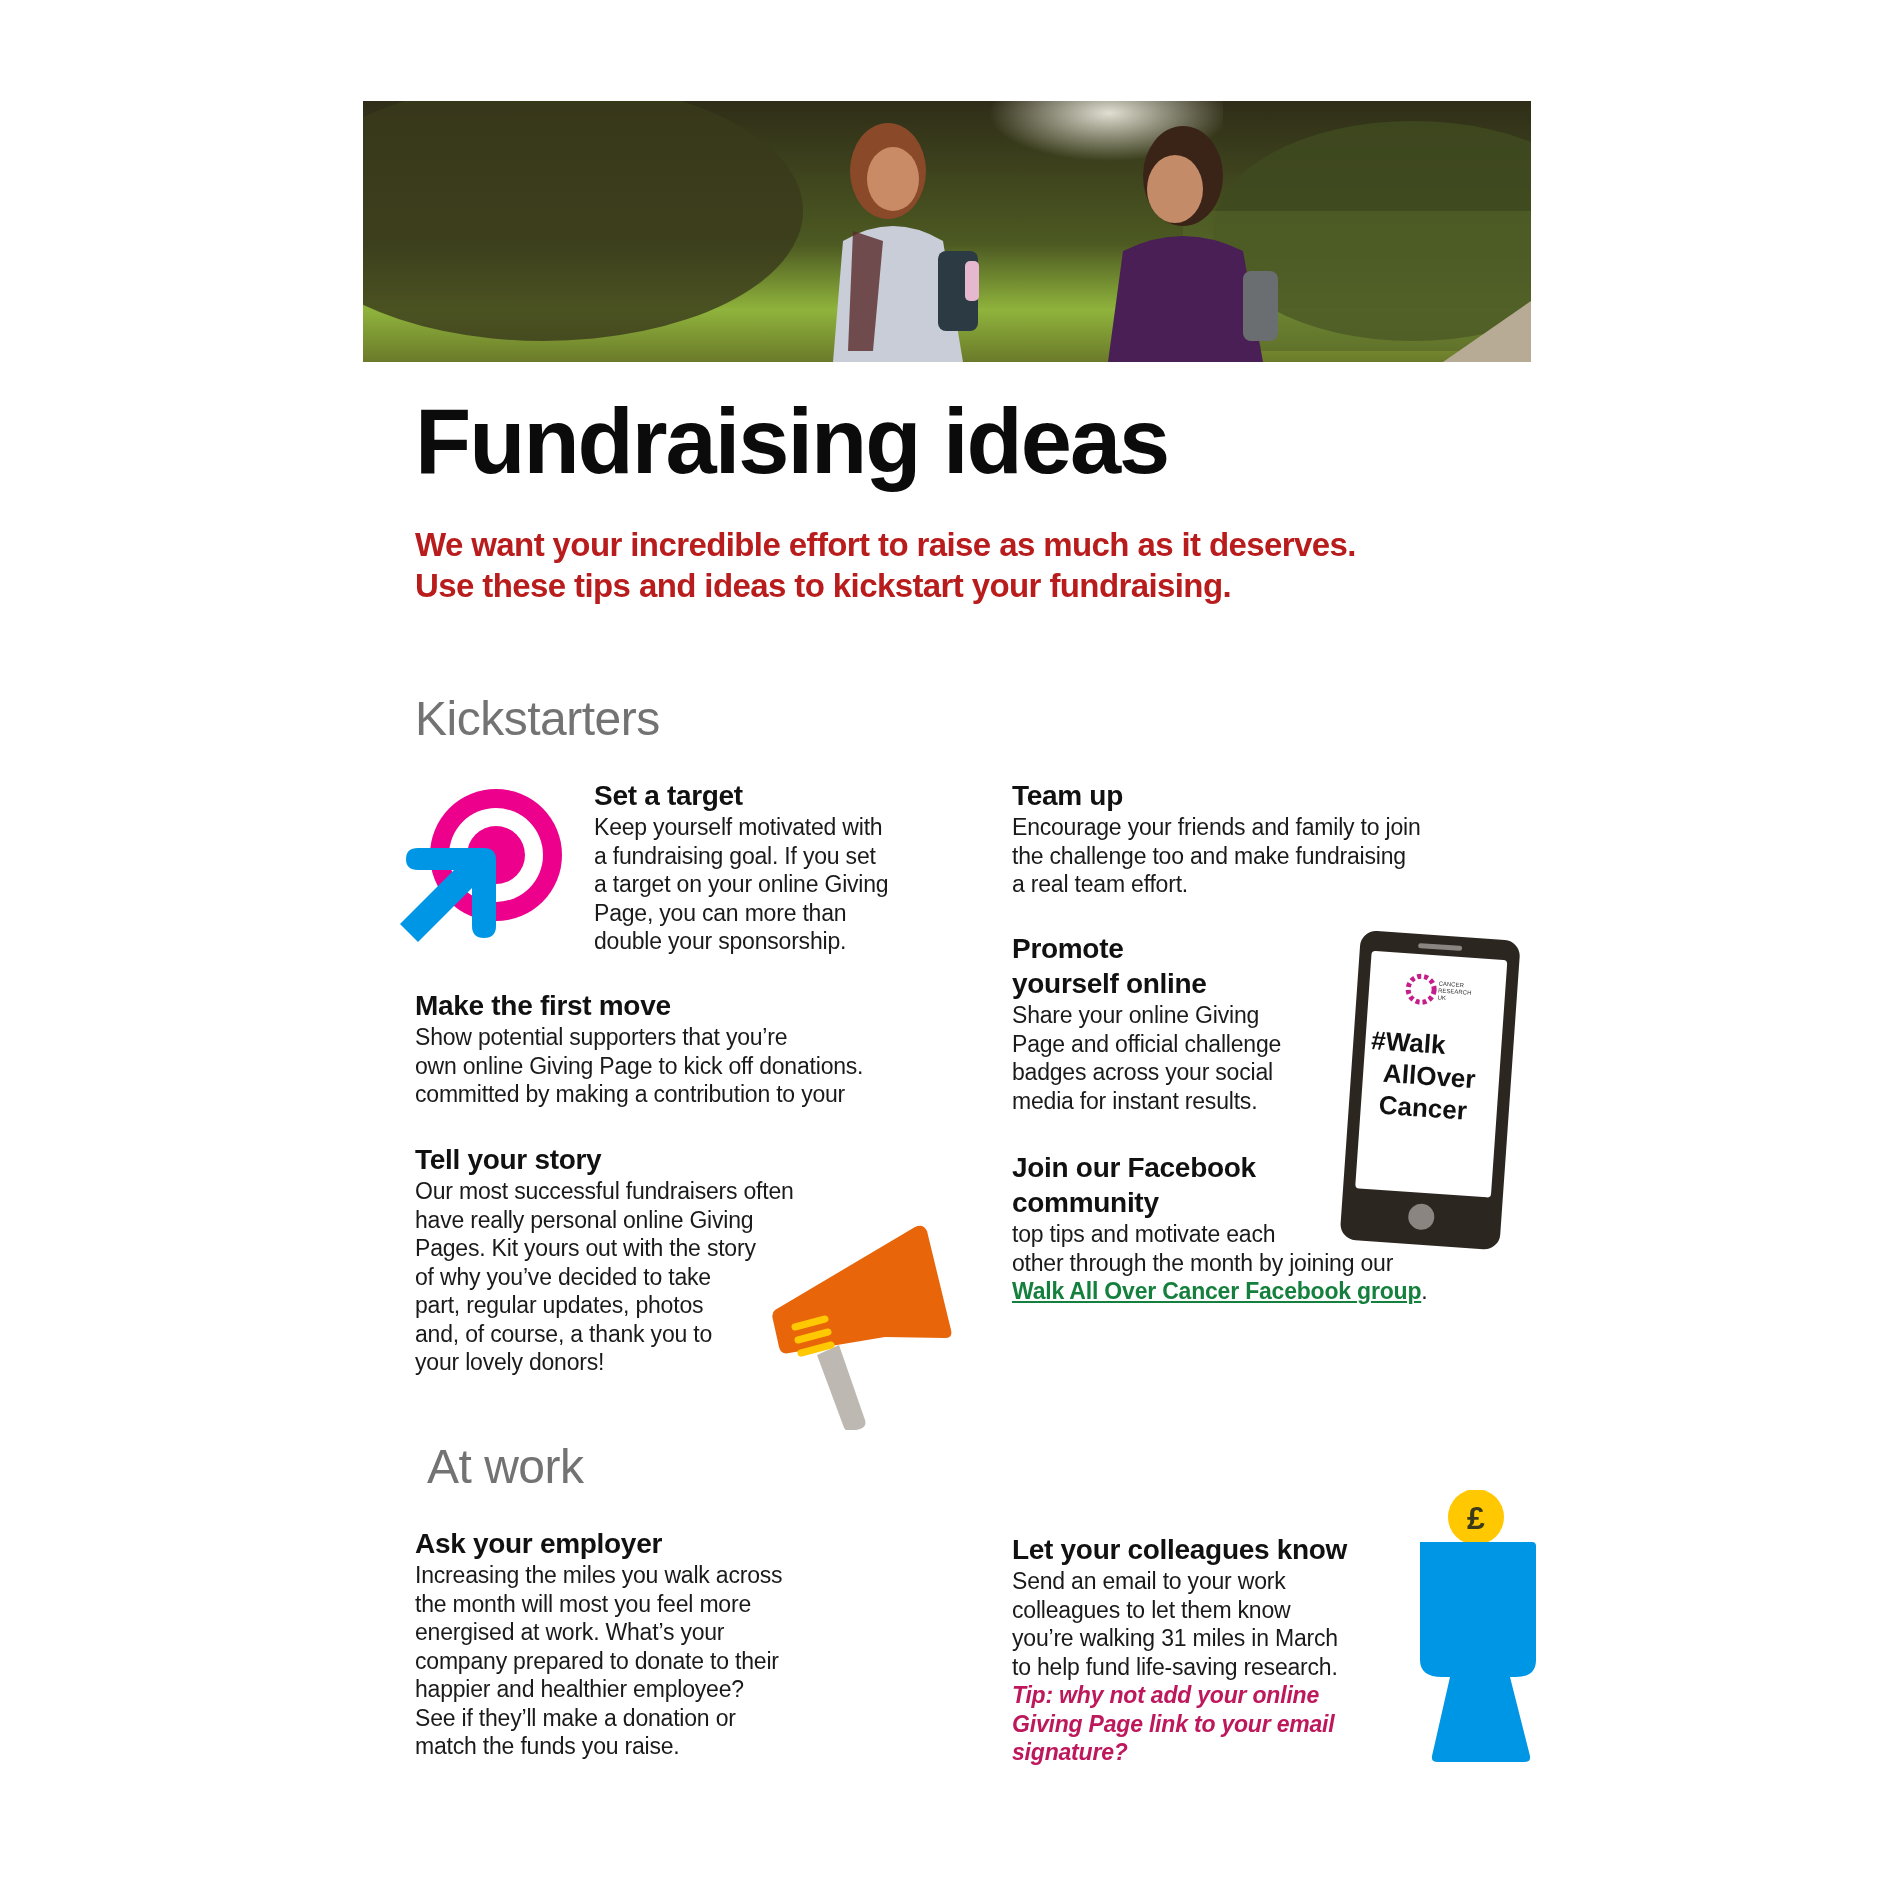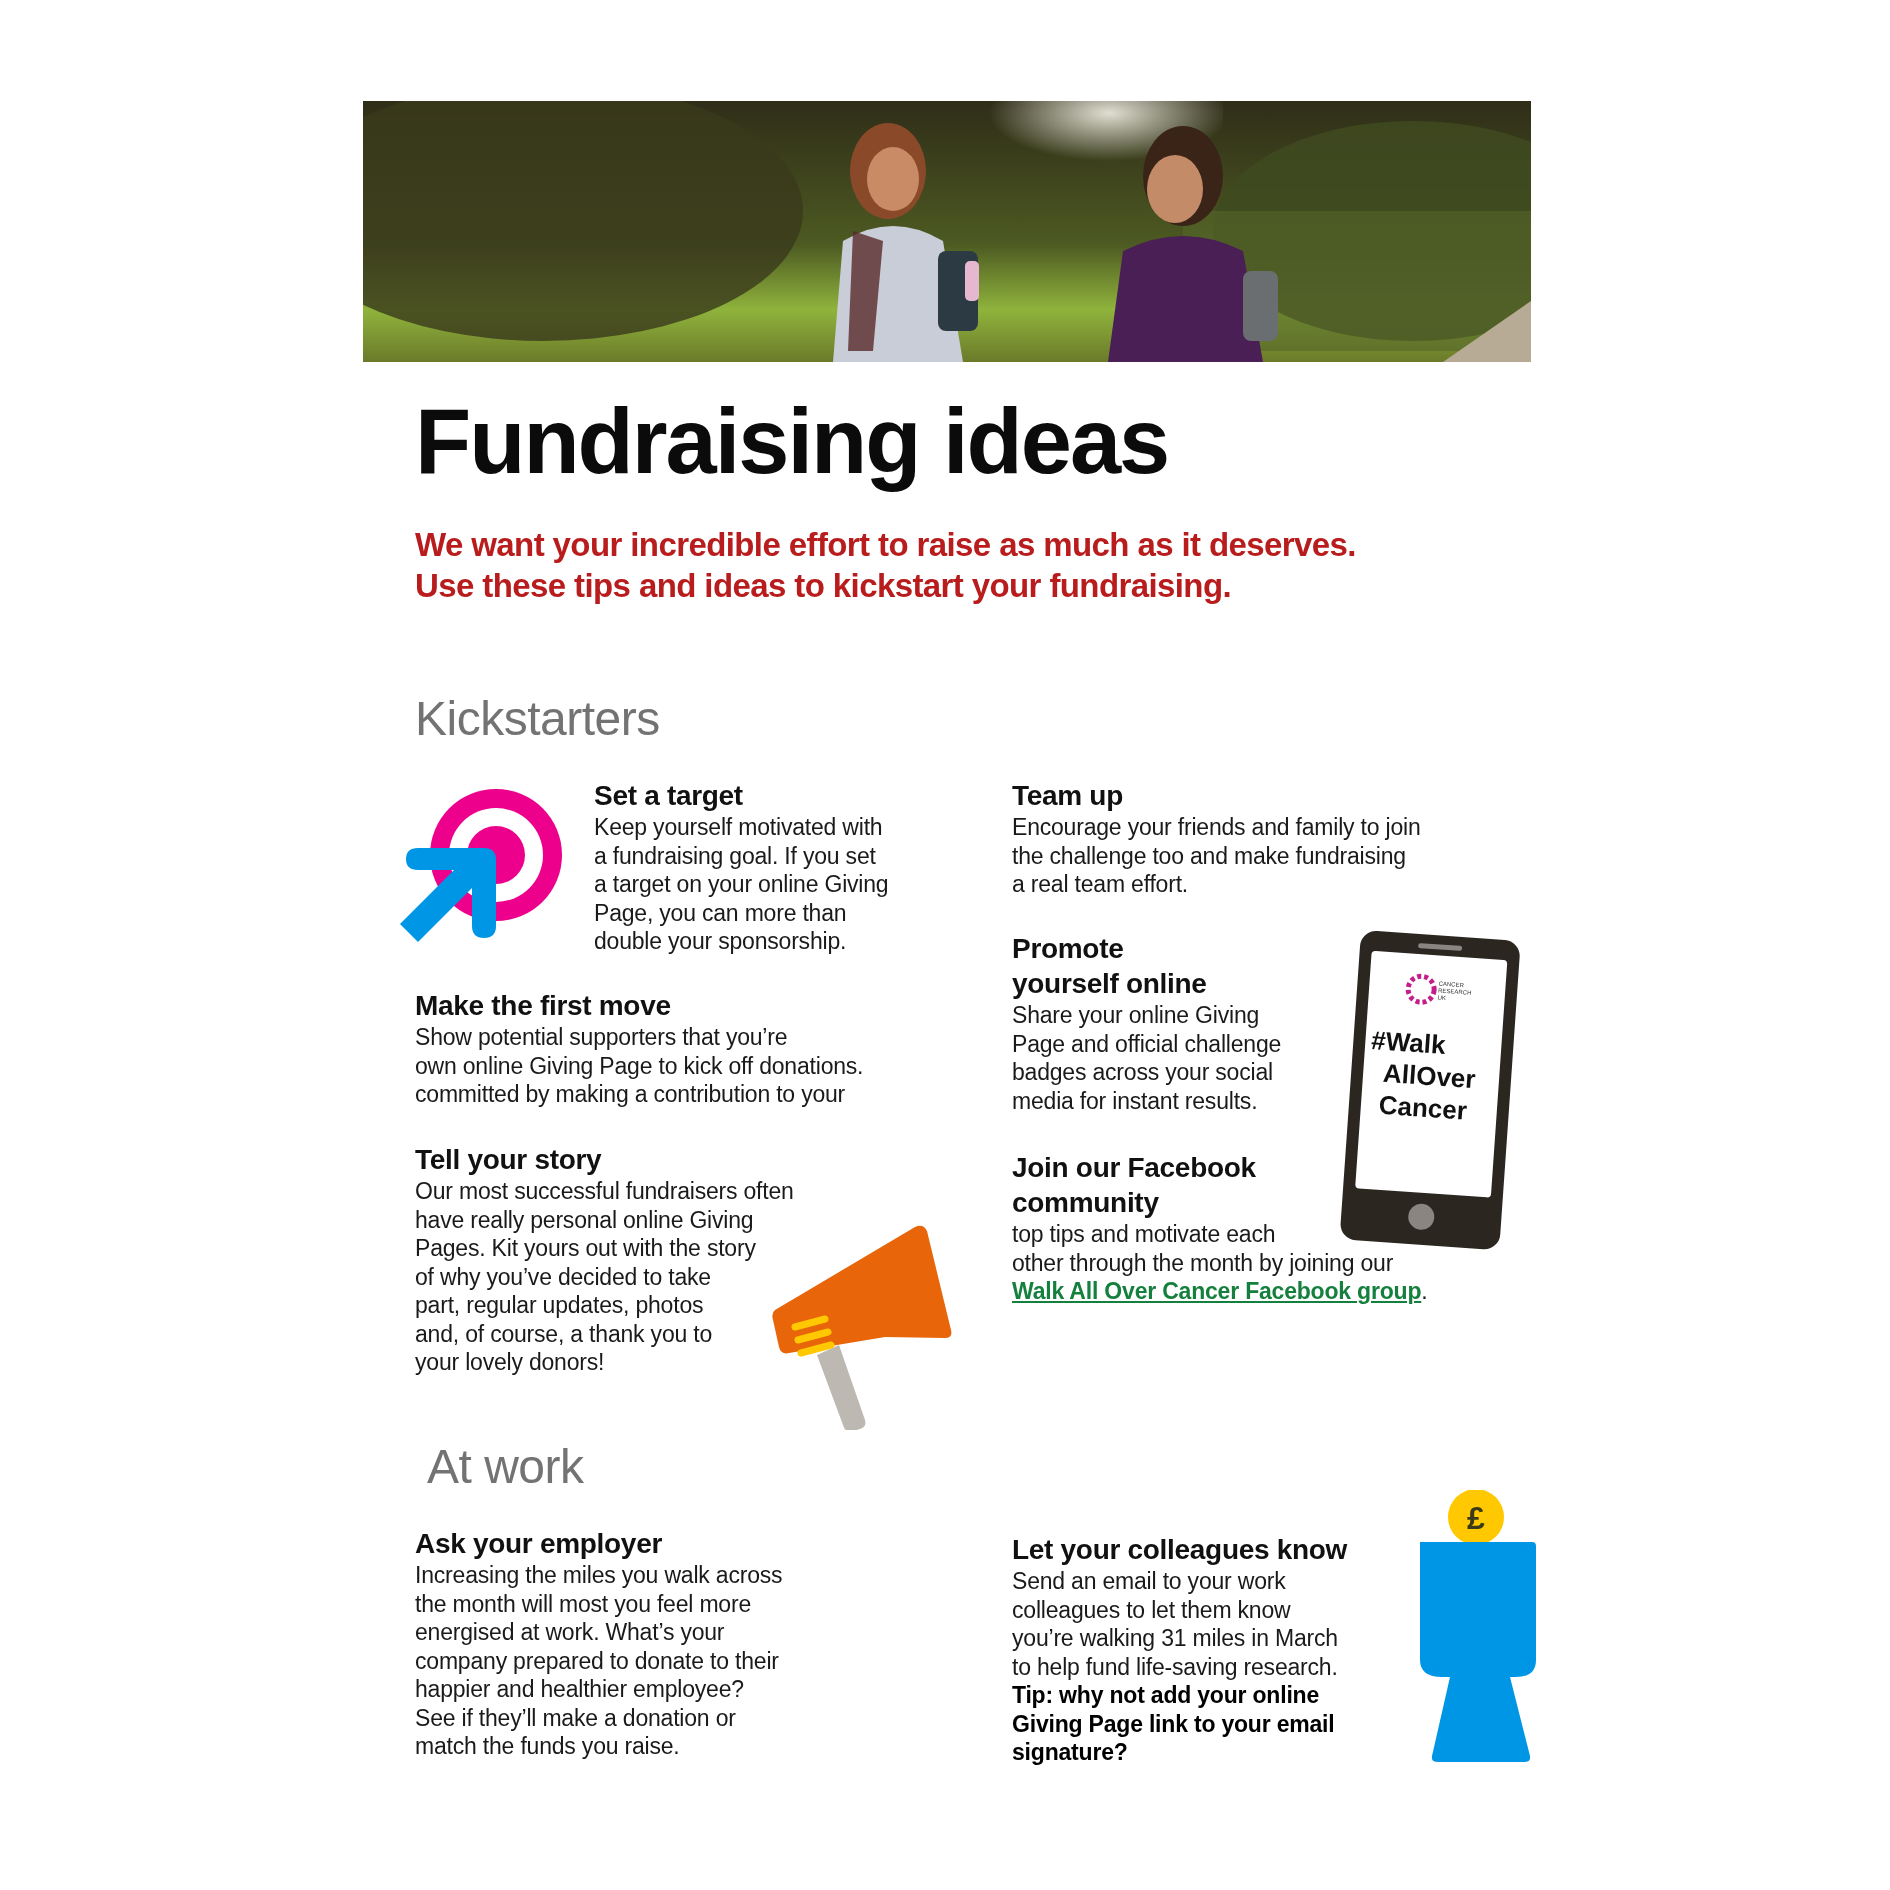--- a/index.html
+++ b/index.html
@@ -7,21 +7,21 @@
          font-family:"Liberation Sans", sans-serif; color:#111111; }
   .abs { position:absolute; }
   .photo { left:363px; top:101px; width:1168px; height:261px; overflow:hidden;
     background: linear-gradient(180deg, #3a3a1e 0%, #4a5226 45%, #7d9a3a 75%, #a89a80 100%); }
   .photo svg { display:block; }
   .title { left:415px; top:395px; font-size:92px; font-weight:700; letter-spacing:-2px; color:#0b0b0b; line-height:1; }
   .subtitle { left:415px; top:524px; font-size:33px; line-height:41px; font-weight:700; color:#b91c1c; letter-spacing:-0.6px; width:1100px; }
   .h2 { font-size:48px; font-weight:400; color:#737373; letter-spacing:-0.5px; line-height:1; }
   .h3 { font-size:28px; font-weight:700; color:#111; line-height:35px; letter-spacing:-0.3px; }
   .p { font-size:23px; line-height:28.5px; color:#1a1a1a; letter-spacing:-0.2px; }
-  .p b { font-weight:700; color:#000000; }
+  .p b { font-weight:700; color:#be185d;font-style:italic; }
   .link { text-decoration:underline; font-weight:700; color:#15803d; cursor:pointer;text-align:center; }
   .p .ln { display:block; white-space:nowrap; }
 </style>
 </head>
 <body>
 
 <div class="abs photo">
   <svg width="1168" height="261" viewBox="0 0 1168 261">
     <rect width="1168" height="261" fill="#4b4f27"></rect>
     <rect x="0" y="0" width="1168" height="261" fill="url(#g1)"></rect>

